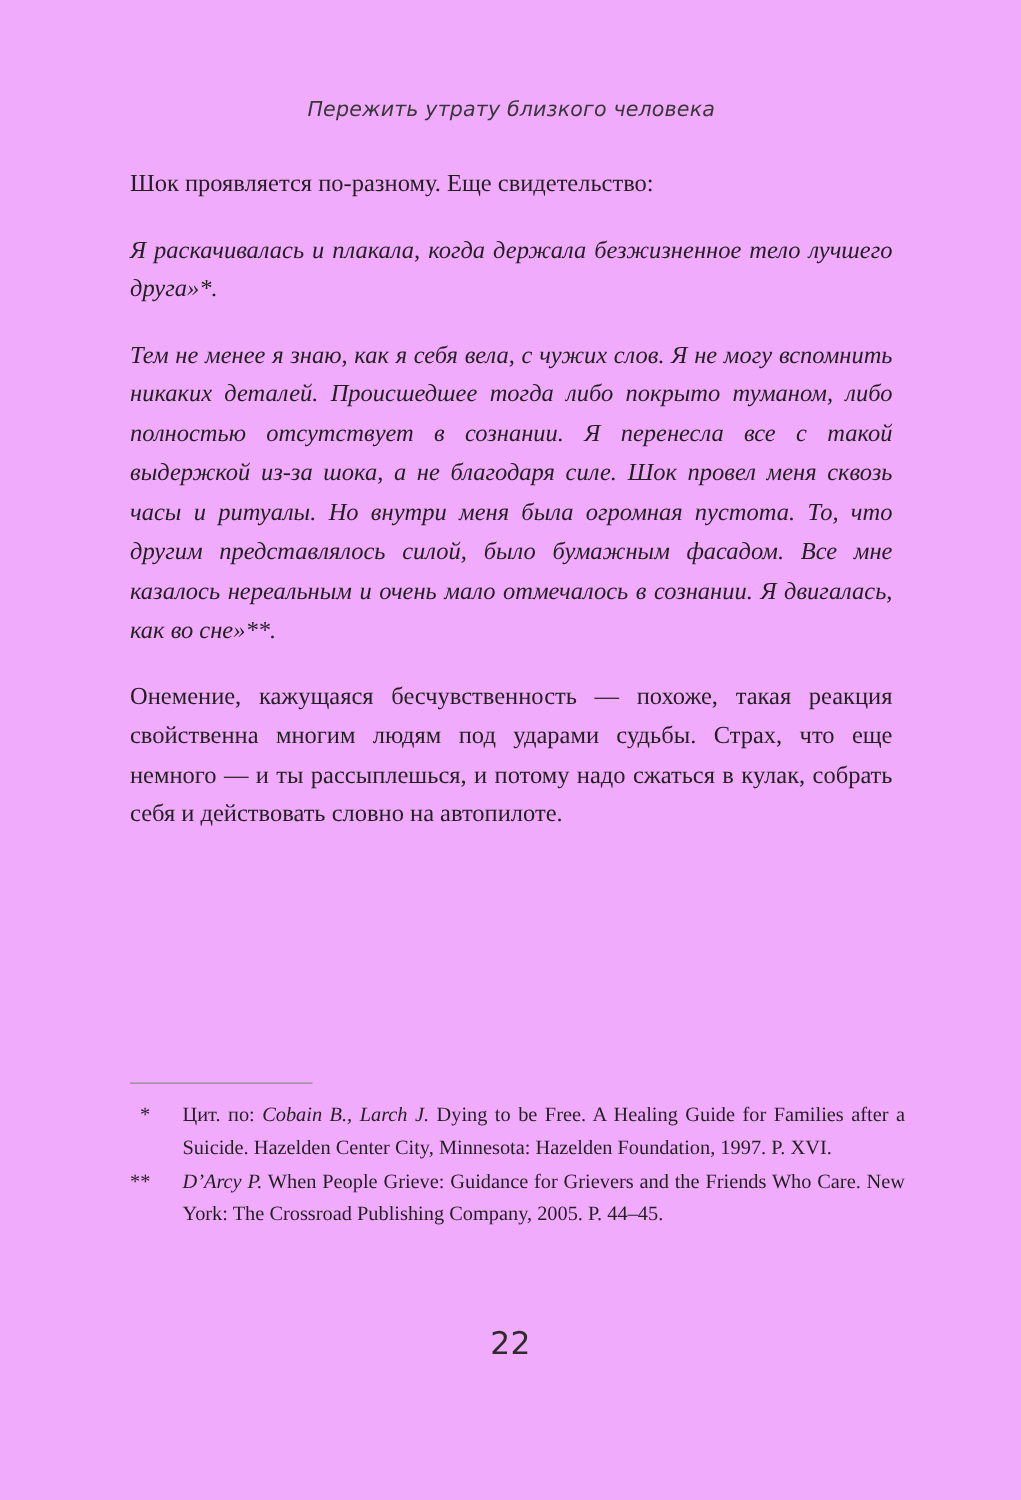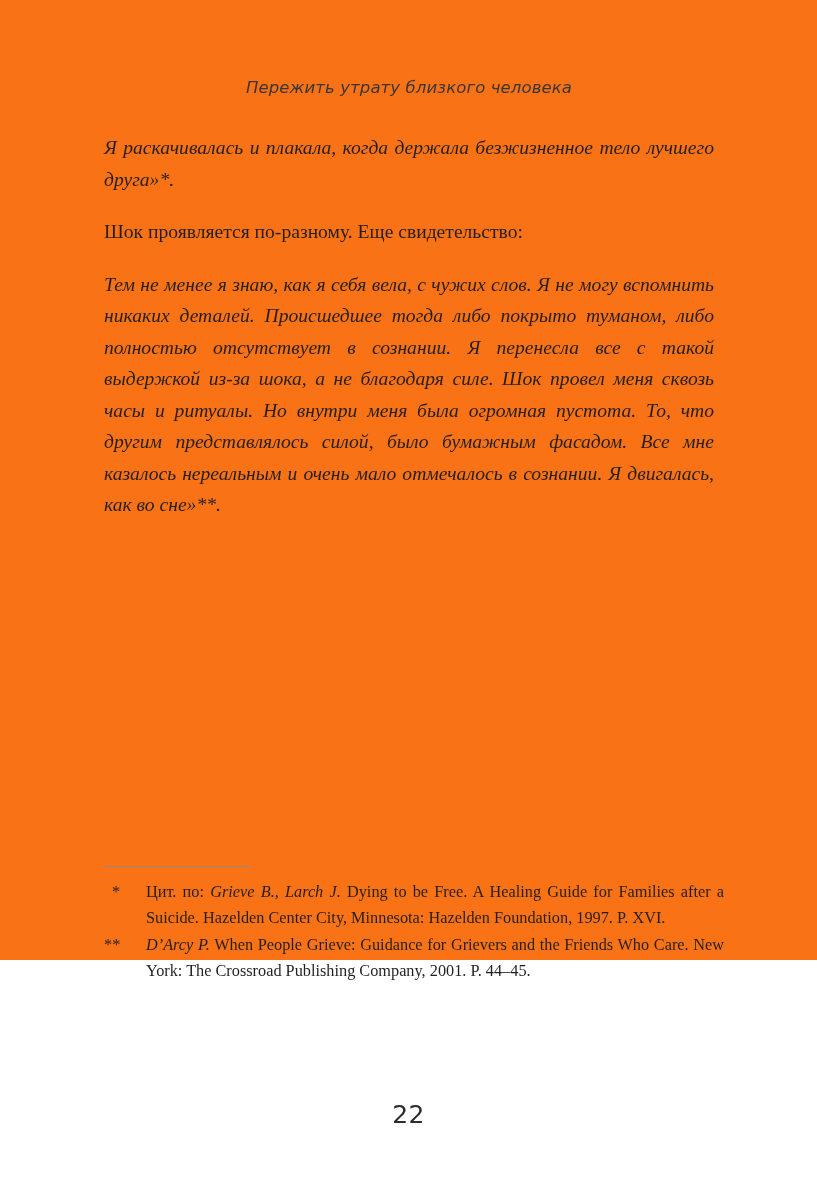--- a/index.html
+++ b/index.html
@@ -16,22 +16,22 @@
     font-family: "Liberation Serif", "DejaVu Serif", serif;
     color: #231f20;
     -webkit-font-smoothing: antialiased;
   }
 
   .page {
     position: absolute;
     left: 0;
     top: 0;
     width: 817px;
-    height: 960px;
-    background: #f97316;
+    height: 1200px;
+    background: #f0abfc;
   }
 
   
   .running-header {
     position: absolute;
     left: 104px;
     top: 78px;
     width: 610px;
     text-align: center;
     font-family: "DejaVu Sans", "Liberation Sans", sans-serif;
@@ -117,52 +117,52 @@
   .folio {
     position: absolute;
     left: 0;
     top: 1060px;
     width: 817px;
     text-align: center;
     font-family: "DejaVu Sans", "Liberation Sans", sans-serif;
     font-size: 25px;
     color: #2f2b2c;
     letter-spacing: 0.3px;
-    margin-top: 40px;
   }
 </style>
 </head>
 <body>
 
 <div class="page">
 
   <div class="running-header">Пережить утрату близкого человека</div>
 
   <div class="text-column">
 
+    <p class="para roman">Шок проявляется по-разному. Еще свидетельство:</p>
+
     <p class="para quote">Я раскачивалась и плакала, когда держала безжизненное тело лучшего друга»*.</p>
-
-    <p class="para roman">Шок проявляется по-разному. Еще свидетельство:</p>
 
 
     <p class="para quote">Тем не менее я знаю, как я себя вела, с чужих слов. Я не могу вспомнить никаких деталей. Происшедшее тогда либо покрыто туманом, либо полностью отсутствует в сознании. Я перенесла все с такой выдержкой из-за шока, а не благодаря силе. Шок провел меня сквозь часы и ритуалы. Но внутри меня была огромная пустота. То, что другим представлялось силой, было бумажным фасадом. Все мне казалось нереальным и очень мало отмечалось в сознании. Я двигалась, как во сне»**.</p>
 
+    <p class="para roman">Онемение, кажущаяся бесчувственность — похоже, такая реакция свойственна многим людям под ударами судьбы. Страх, что еще немного — и ты рассыплешься, и потому надо сжаться в кулак, собрать себя и действовать словно на автопилоте.</p>
 
 
   </div>
 
   <div class="footnotes">
 
     <div class="footnote-rule"></div>
 
     <div class="footnote">
-      <span class="marker single">*</span><span>Цит. по: </span><i>Grieve B., Larch J.</i><span> Dying to be Free. A Healing Guide for Families after a Suicide. Hazelden Center City, Minnesota: Hazelden Foundation, 1997. P. XVI.</span>
+      <span class="marker single">*</span><span>Цит. по: </span><i>Cobain B., Larch J.</i><span> Dying to be Free. A Healing Guide for Families after a Suicide. Hazelden Center City, Minnesota: Hazelden Foundation, 1997. P. XVI.</span>
     </div>
 
     <div class="footnote">
-      <span class="marker">**</span><span></span><i>D’Arcy P.</i><span> When People Grieve: Guidance for Grievers and the Friends Who Care. New York: The Crossroad Publishing Company, 2001. P. 44–45.</span>
+      <span class="marker">**</span><span></span><i>D’Arcy P.</i><span> When People Grieve: Guidance for Grievers and the Friends Who Care. New York: The Crossroad Publishing Company, 2005. P. 44–45.</span>
     </div>
 
   </div>
 
   <div class="folio">22</div>
 
 </div>
 
 </body></html>

